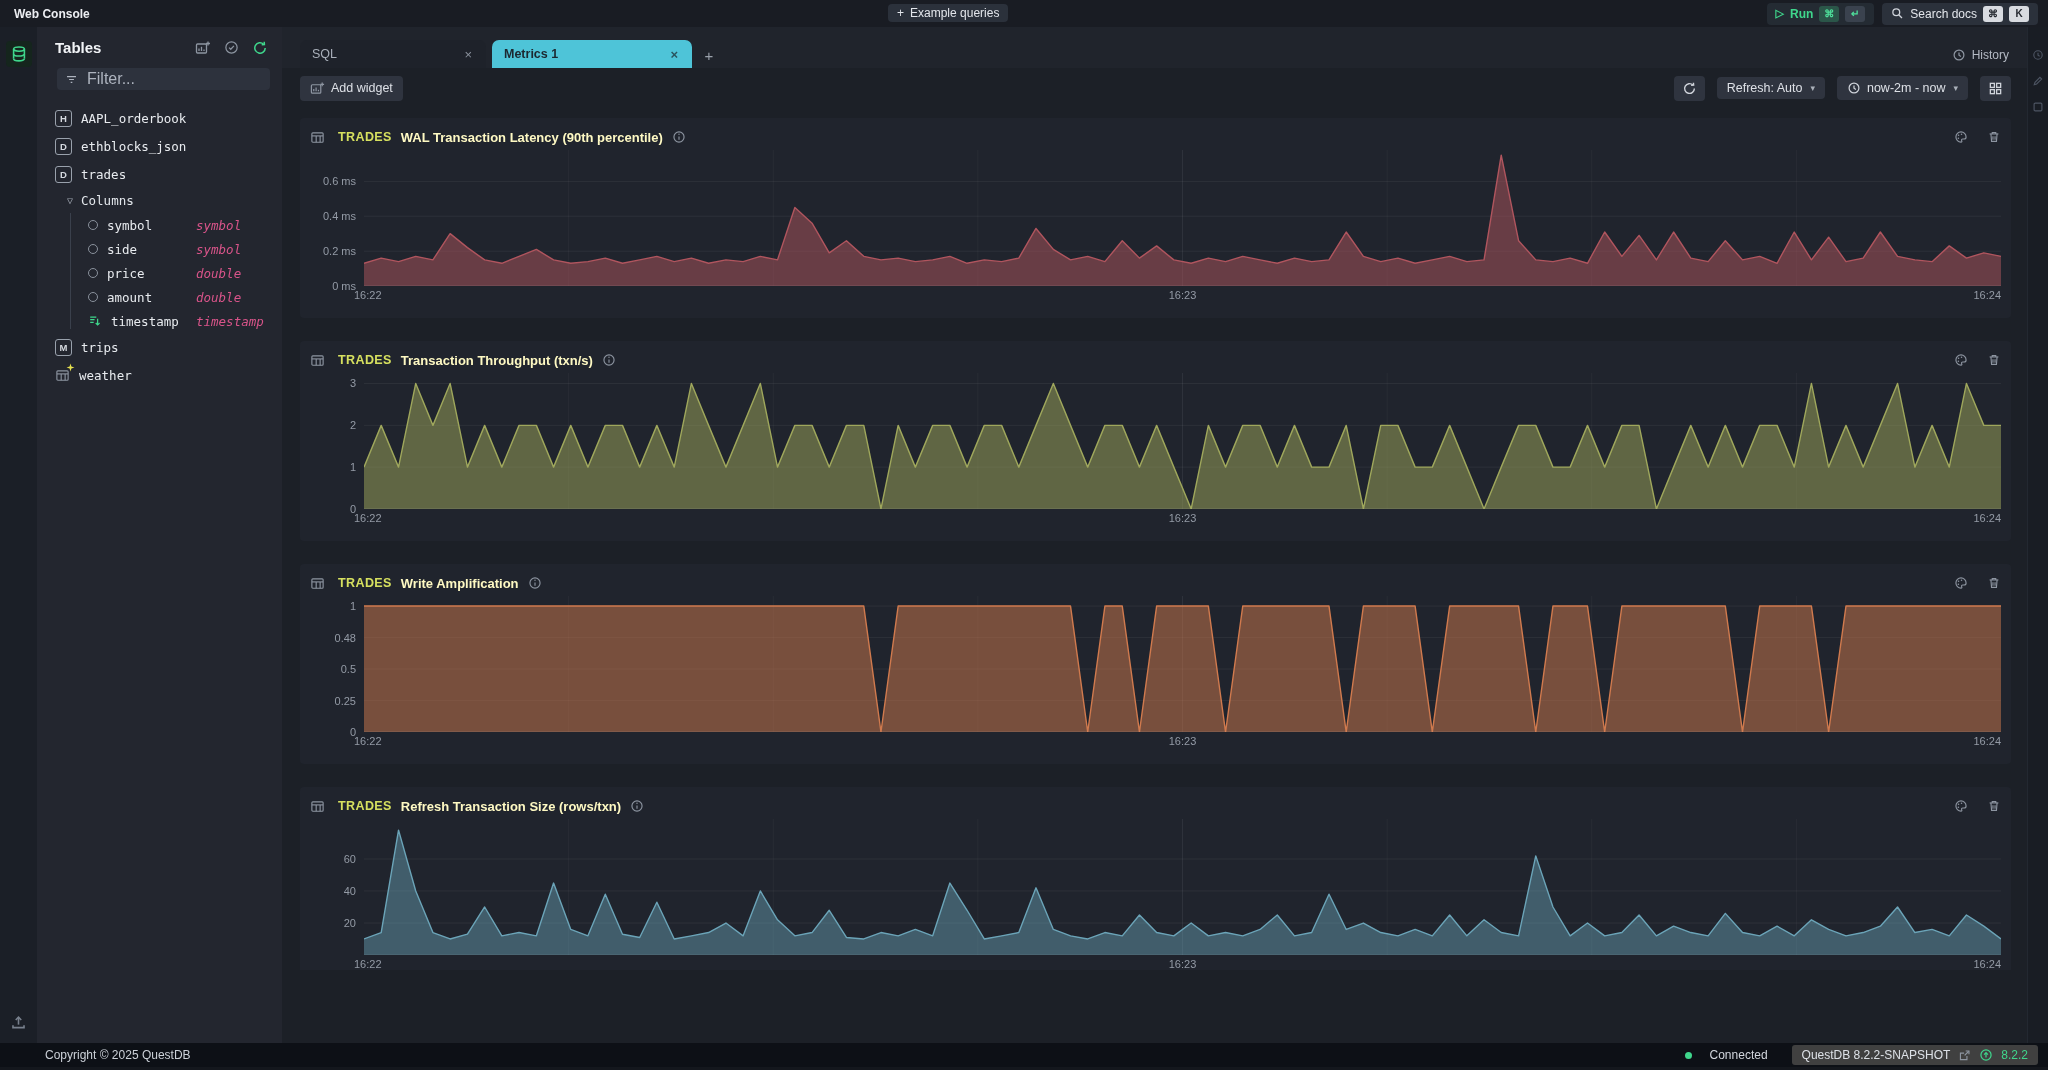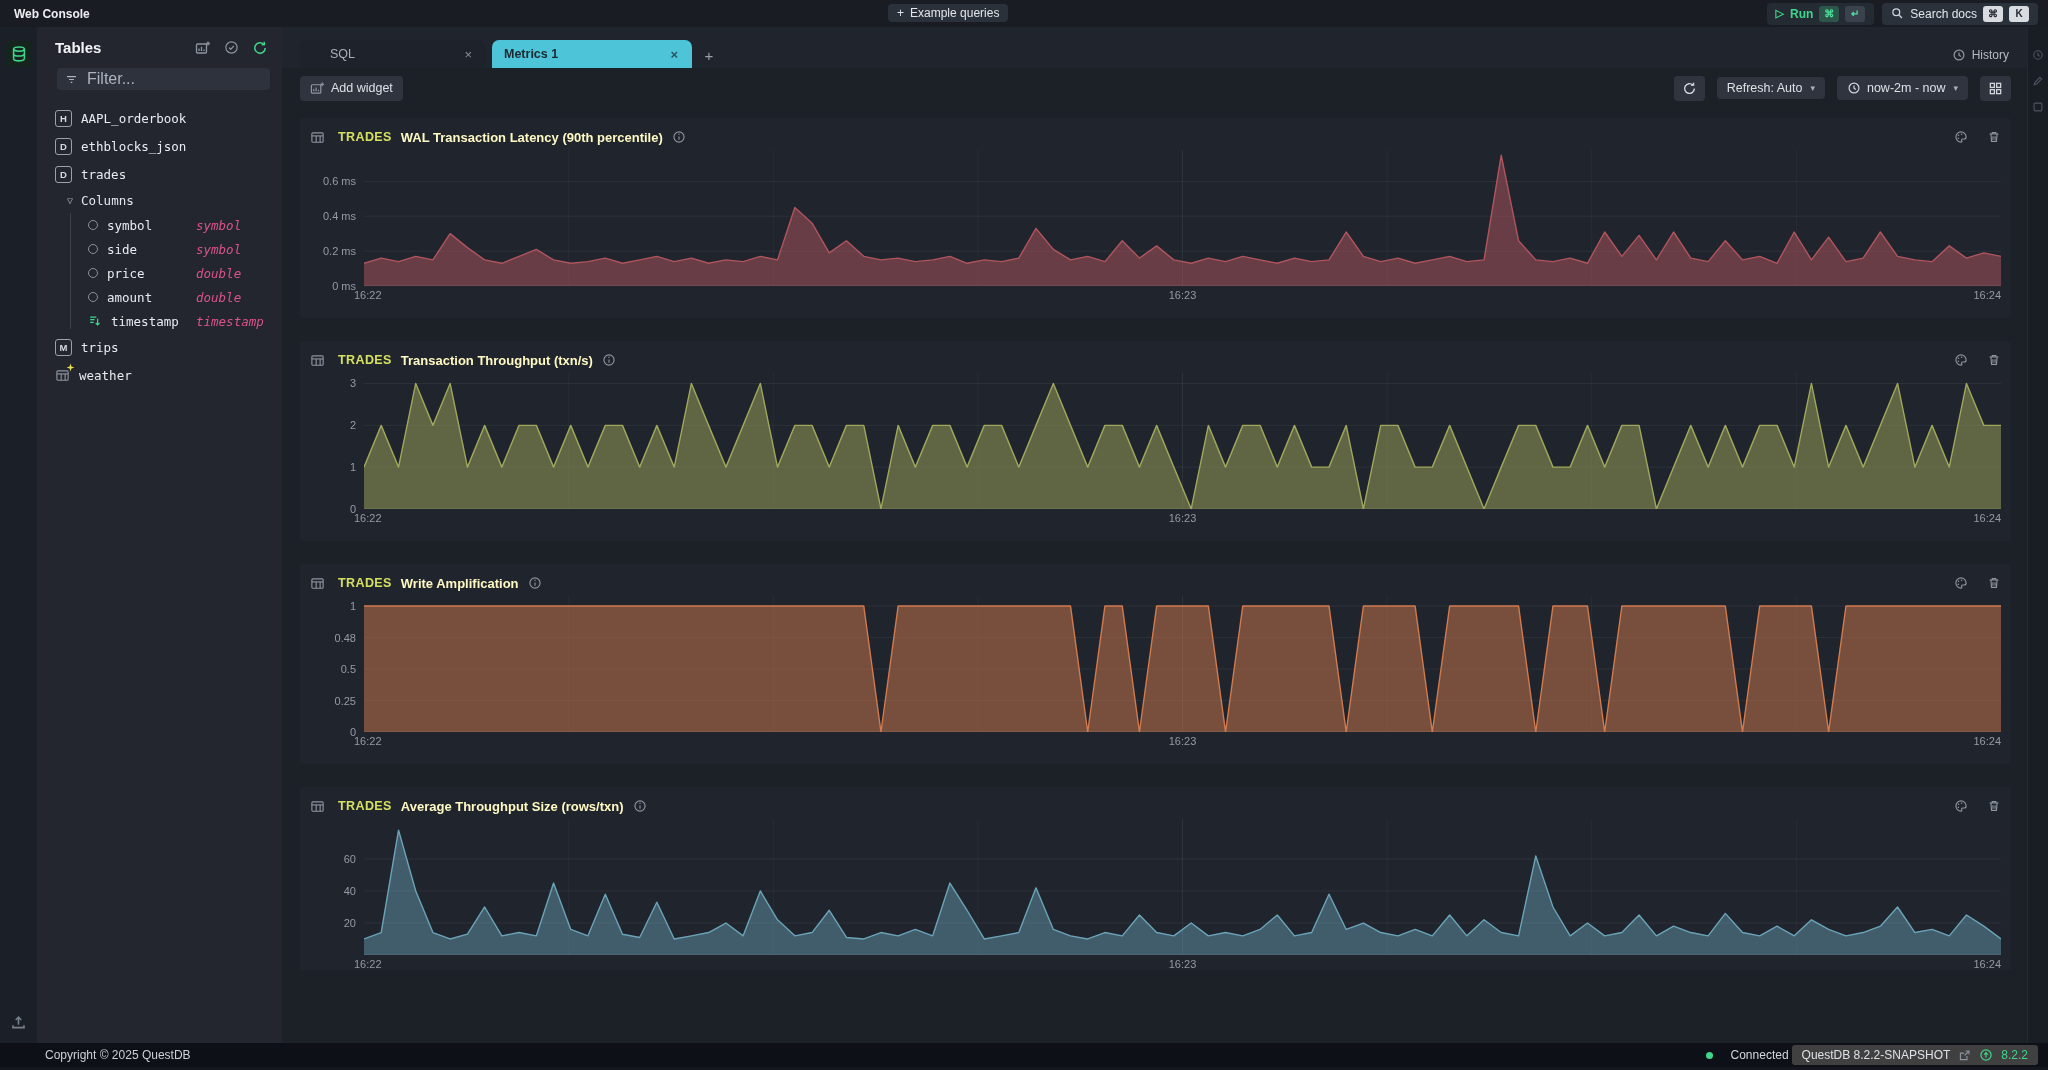--- a/index.html
+++ b/index.html
@@ -62,21 +62,21 @@
   .cdot{width:8px;height:8px;border:1px solid #8a919c;border-radius:50%;flex:none;}
   .cname{color:#e8ebef;}
   .ctype{margin-left:auto;width:72px;text-align:left;font-style:italic;color:#d9548a;}
 
   
   .main{flex:1;background:#1c2027;display:flex;flex-direction:column;min-width:0;}
   .tabstrip{height:41px;background:#20242c;display:flex;align-items:flex-end;padding:0 18px 0 18px;}
   .tab{height:28px;display:flex;align-items:center;font-size:12.5px;cursor:pointer;
        border-radius:7px 7px 0 0;padding:0 12px;}
   .tab.inactive{width:162px;background:#1e222a;color:#a9b0ba;}
-  .tab.inactive .lbl{margin-left:18px;}
+  .tab.inactive .lbl{}
   .tab .x{margin-left:auto;color:#8a919c;font-size:13px;cursor:pointer;padding:0 2px;}
   .tab.active{width:176px;background:#4ec4d8;color:#1c2830;font-weight:700;margin-left:6px;}
   .tab.active .lbl{}
   .tab.active .x{color:#2a545e;}
   .tab-add{width:26px;height:26px;display:flex;align-items:center;justify-content:center;
            color:#9aa1ab;font-size:15px;cursor:pointer;margin-left:4px;}
   .history{display:flex;align-items:center;gap:6px;color:#b4bac4;font-size:12px;cursor:pointer;
            margin-left:auto;margin-bottom:6px;}
   .toolbar{height:40px;display:flex;align-items:center;padding:0 16px 0 18px;gap:12px;}
   .btn.mid{background:#2f343f;color:#dde0e6;padding:5px 10px;font-size:12.5px;}
@@ -101,21 +101,21 @@
   .plot svg{position:absolute;inset:0;width:100%;height:100%;}
   .xaxis{height:18px;position:relative;font-size:11px;color:#949ba6;}
   .xl{position:absolute;top:3px;}
   .xl.first{left:-10px;}
   .xl.mid{left:50%;transform:translateX(-50%);}
   .xl.last{right:0;}
 
   
   .statusbar{height:24px;background:#0d1016;display:flex;align-items:center;padding:0 10px 0 45px;font-size:12px;}
   .copy{color:#ccd1d8;}
-  .conn{display:flex;align-items:center;gap:18px;color:#d2d6dd;margin-right:3px;}
+  .conn{display:flex;align-items:center;gap:18px;color:#d2d6dd;margin-right:24px;}
   .dot{width:7px;height:7px;border-radius:50%;background:#3fd68c;display:inline-block;}
   .verseg{display:flex;align-items:center;gap:8px;background:#404040;border-radius:3px;
           padding:3px 10px;color:#dde1e7;cursor:pointer;}
   .vbadge{color:#3fd68c;}
   .greenic{color:#3fd68c;}
 </style>
 </head>
 <body>
 
 <div class="topbar">
@@ -572,21 +572,21 @@
     <div class="card-head">
       <span class="ic">
               <svg width="15" height="15" viewBox="0 0 16 16" fill="none" stroke="currentColor" stroke-width="1.2">
   <rect x="2" y="3" width="12" height="10" rx="1"></rect>
                 <line x1="2" y1="6.3" x2="14" y2="6.3"></line>
   <line x1="6.6" y1="6.3" x2="6.6" y2="13"></line>
                 <line x1="10.8" y1="6.3" x2="10.8" y2="13"></line>
               </svg>
             </span>
       <span class="tname">TRADES</span>
-      <span class="ttitle">Average Throughput Size (rows/txn)</span>
+      <span class="ttitle">Refresh Transaction Size (rows/txn)</span>
       <span class="ic">
               <svg width="14" height="14" viewBox="0 0 16 16" fill="none" stroke="currentColor" stroke-width="1.3">
   <circle cx="8" cy="8" r="5.8"></circle>
                 <line x1="8" y1="7.3" x2="8" y2="11"></line>
                 <circle cx="8" cy="4.9" r="0.8" fill="currentColor" stroke="none"></circle>
               </svg>
             </span>
       <span class="sp"></span>
       <span class="ic act">
               <svg width="14" height="14" viewBox="0 0 16 16" fill="none" stroke="currentColor" stroke-width="1.3">

